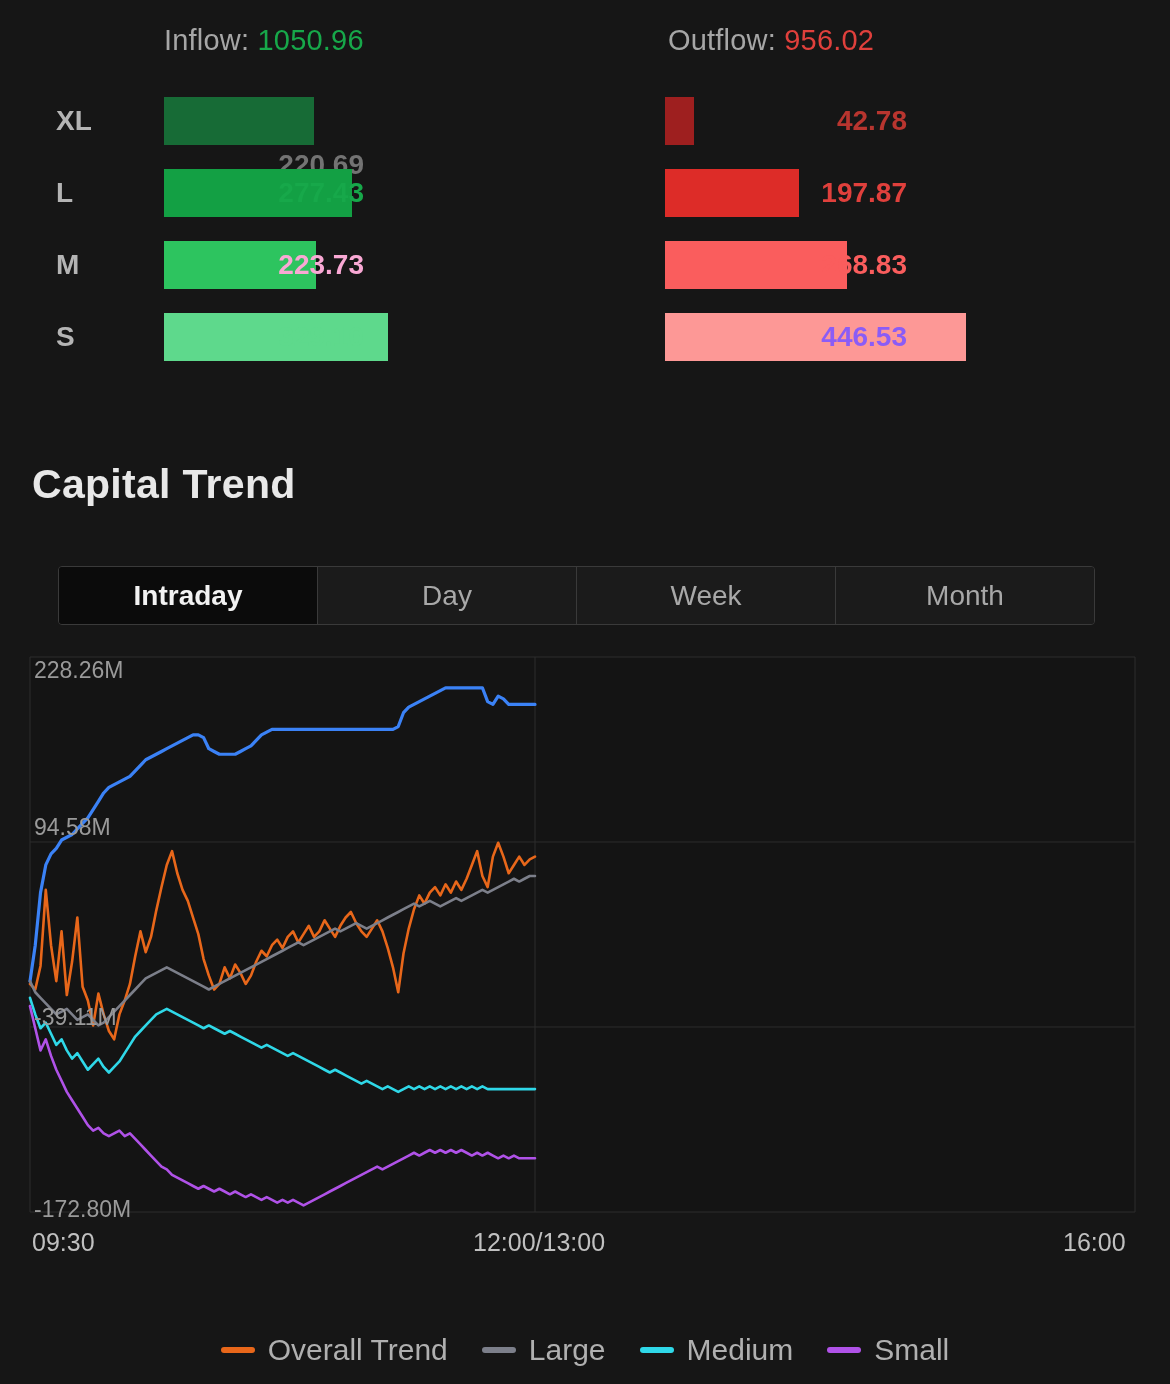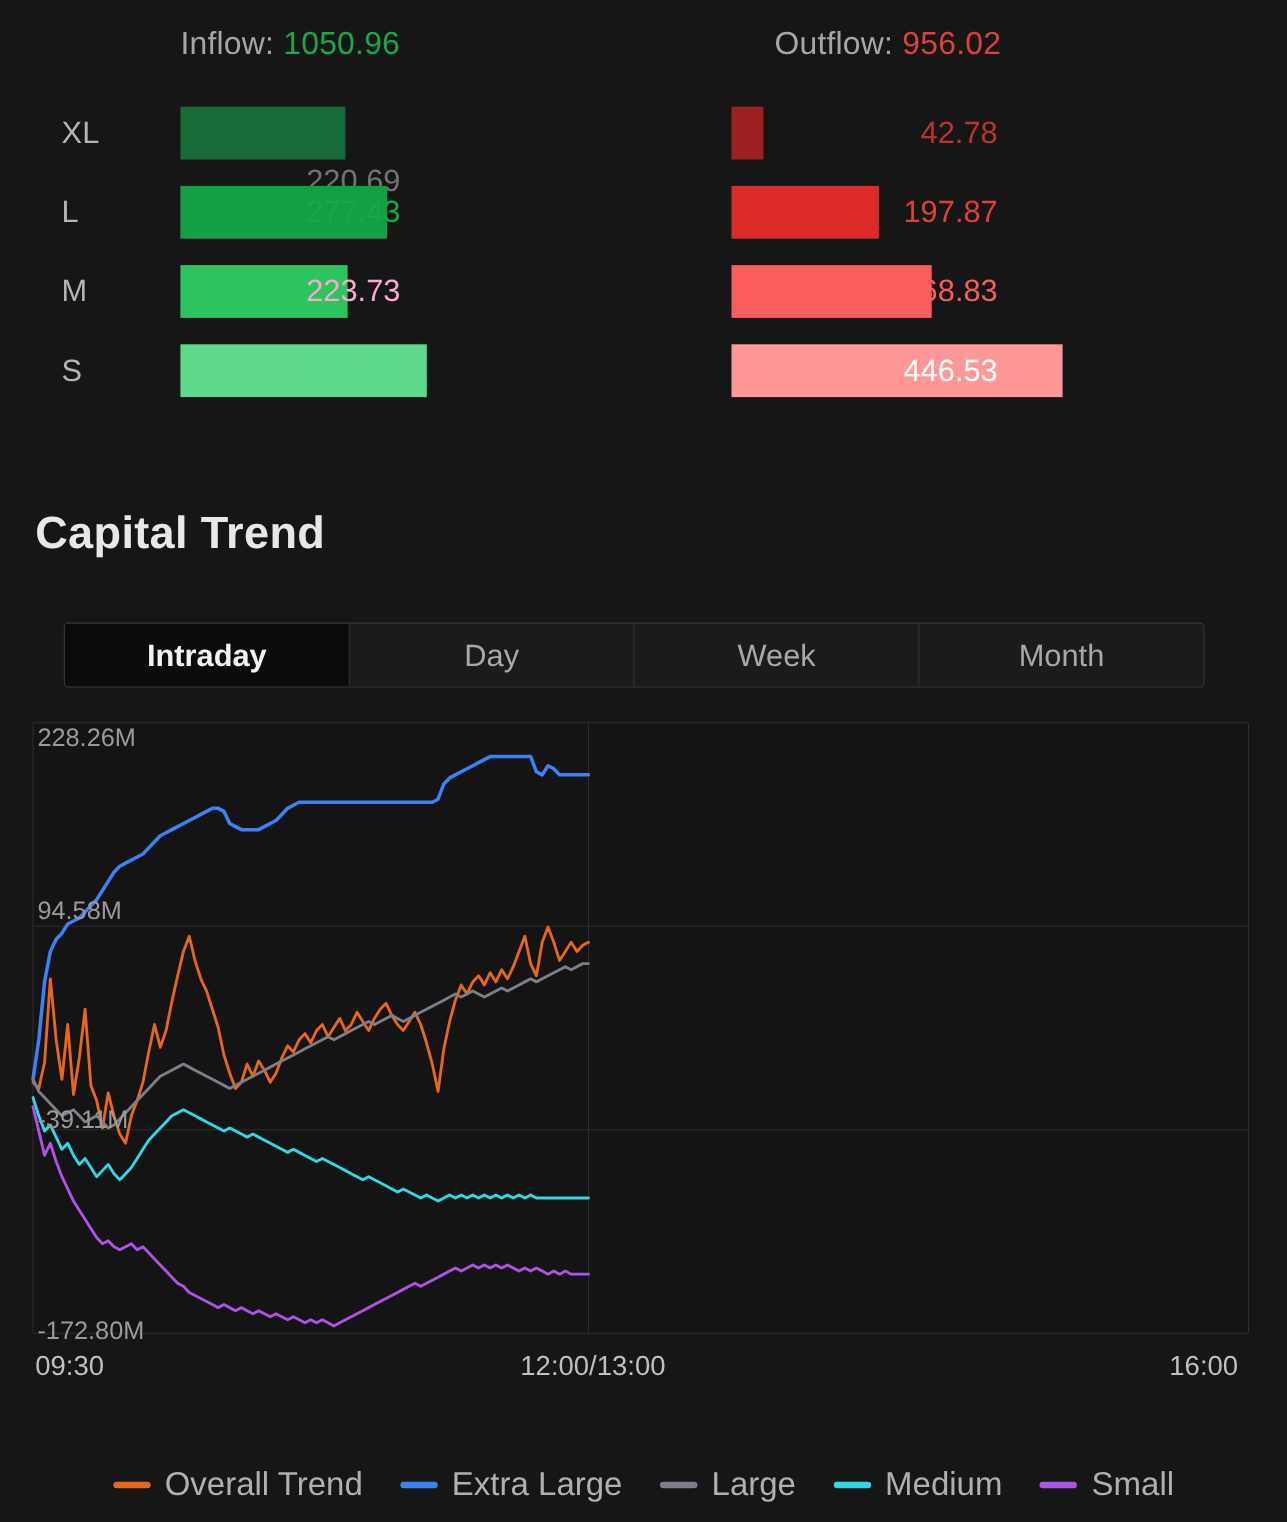--- a/index.html
+++ b/index.html
@@ -23,29 +23,30 @@
     width: 1170px;
     height: 420px;
   }
   .flow-head {
     position: absolute;
     font-size: 29px;
     white-space: nowrap;
     letter-spacing: .2px;
   }
   #inflow-head { left: 164px; top: 24px; }
-  #outflow-head { left: 704px; top: 24px; }
+  #outflow-head { left: 668px; top: 24px; }
   .flow-head .flow-label { color: #a6a6a6; }
   .flow-head .flow-value { font-weight: 400; }
 
   .flow-row {
     position: absolute;
     left: 0;
     width: 965px;
     height: 70px;
+    font-weight: bold;
   }
   .row-cat {
     position: absolute;
     left: 56px;
     top: 50%;
     transform: translateY(-50%);
     font-size: 28px;
     color: #b4b4b4;
     white-space: nowrap;
   }
@@ -201,21 +202,21 @@
     <span class="val val-in" style="color: #f9a8d4;">223.73</span>
     <div class="bar bar-out" style="width: 182px; background: rgb(250, 93, 93);"></div>
     <span class="val val-out" style="color: rgb(250, 93, 93);">268.83</span>
   </div>
 
   <div class="flow-row" style="top:302px">
     <span class="row-cat">S</span>
     <div class="bar bar-in" style="width: 224px; background: rgb(94, 217, 140);"></div>
     <span class="val val-in" style="color: rgb(94, 217, 140);">329.10</span>
     <div class="bar bar-out" style="width: 301px; background: rgb(253, 152, 150);"></div>
-    <span class="val val-out" style="color: #ffffff;">446.53</span>
+    <span class="val val-out" style="color: #8b5cf6;">446.53</span>
   </div>
 </div>
 
 <div id="trend-title">Capital Trend</div>
 
 <div id="tabbar">
   <div class="tab active">Intraday</div>
   <div class="tab">Day</div>
   <div class="tab">Week</div>
   <div class="tab">Month</div>
@@ -247,24 +248,20 @@
 <div class="xlab" style="left:32px">09:30</div>
 <div class="xlab" style="left:473px">12:00/13:00</div>
 <div class="xlab" style="left:1063px">16:00</div>
 
 <div id="legend">
   <div class="leg-item">
     <span class="leg-swatch" style="background: rgb(232, 103, 26);"></span>
     <span class="leg-text">Overall Trend</span>
   </div>
   <div class="leg-item">
-    <span class="leg-swatch" style="background: rgb(59, 130, 246);"></span>
-    <span class="leg-text">Extra Large</span>
-  </div>
-  <div class="leg-item">
     <span class="leg-swatch" style="background: rgb(124, 127, 138);"></span>
     <span class="leg-text">Large</span>
   </div>
   <div class="leg-item">
     <span class="leg-swatch" style="background: rgb(47, 216, 232);"></span>
     <span class="leg-text">Medium</span>
   </div>
   <div class="leg-item">
     <span class="leg-swatch" style="background: rgb(176, 82, 232);"></span>
     <span class="leg-text">Small</span>

